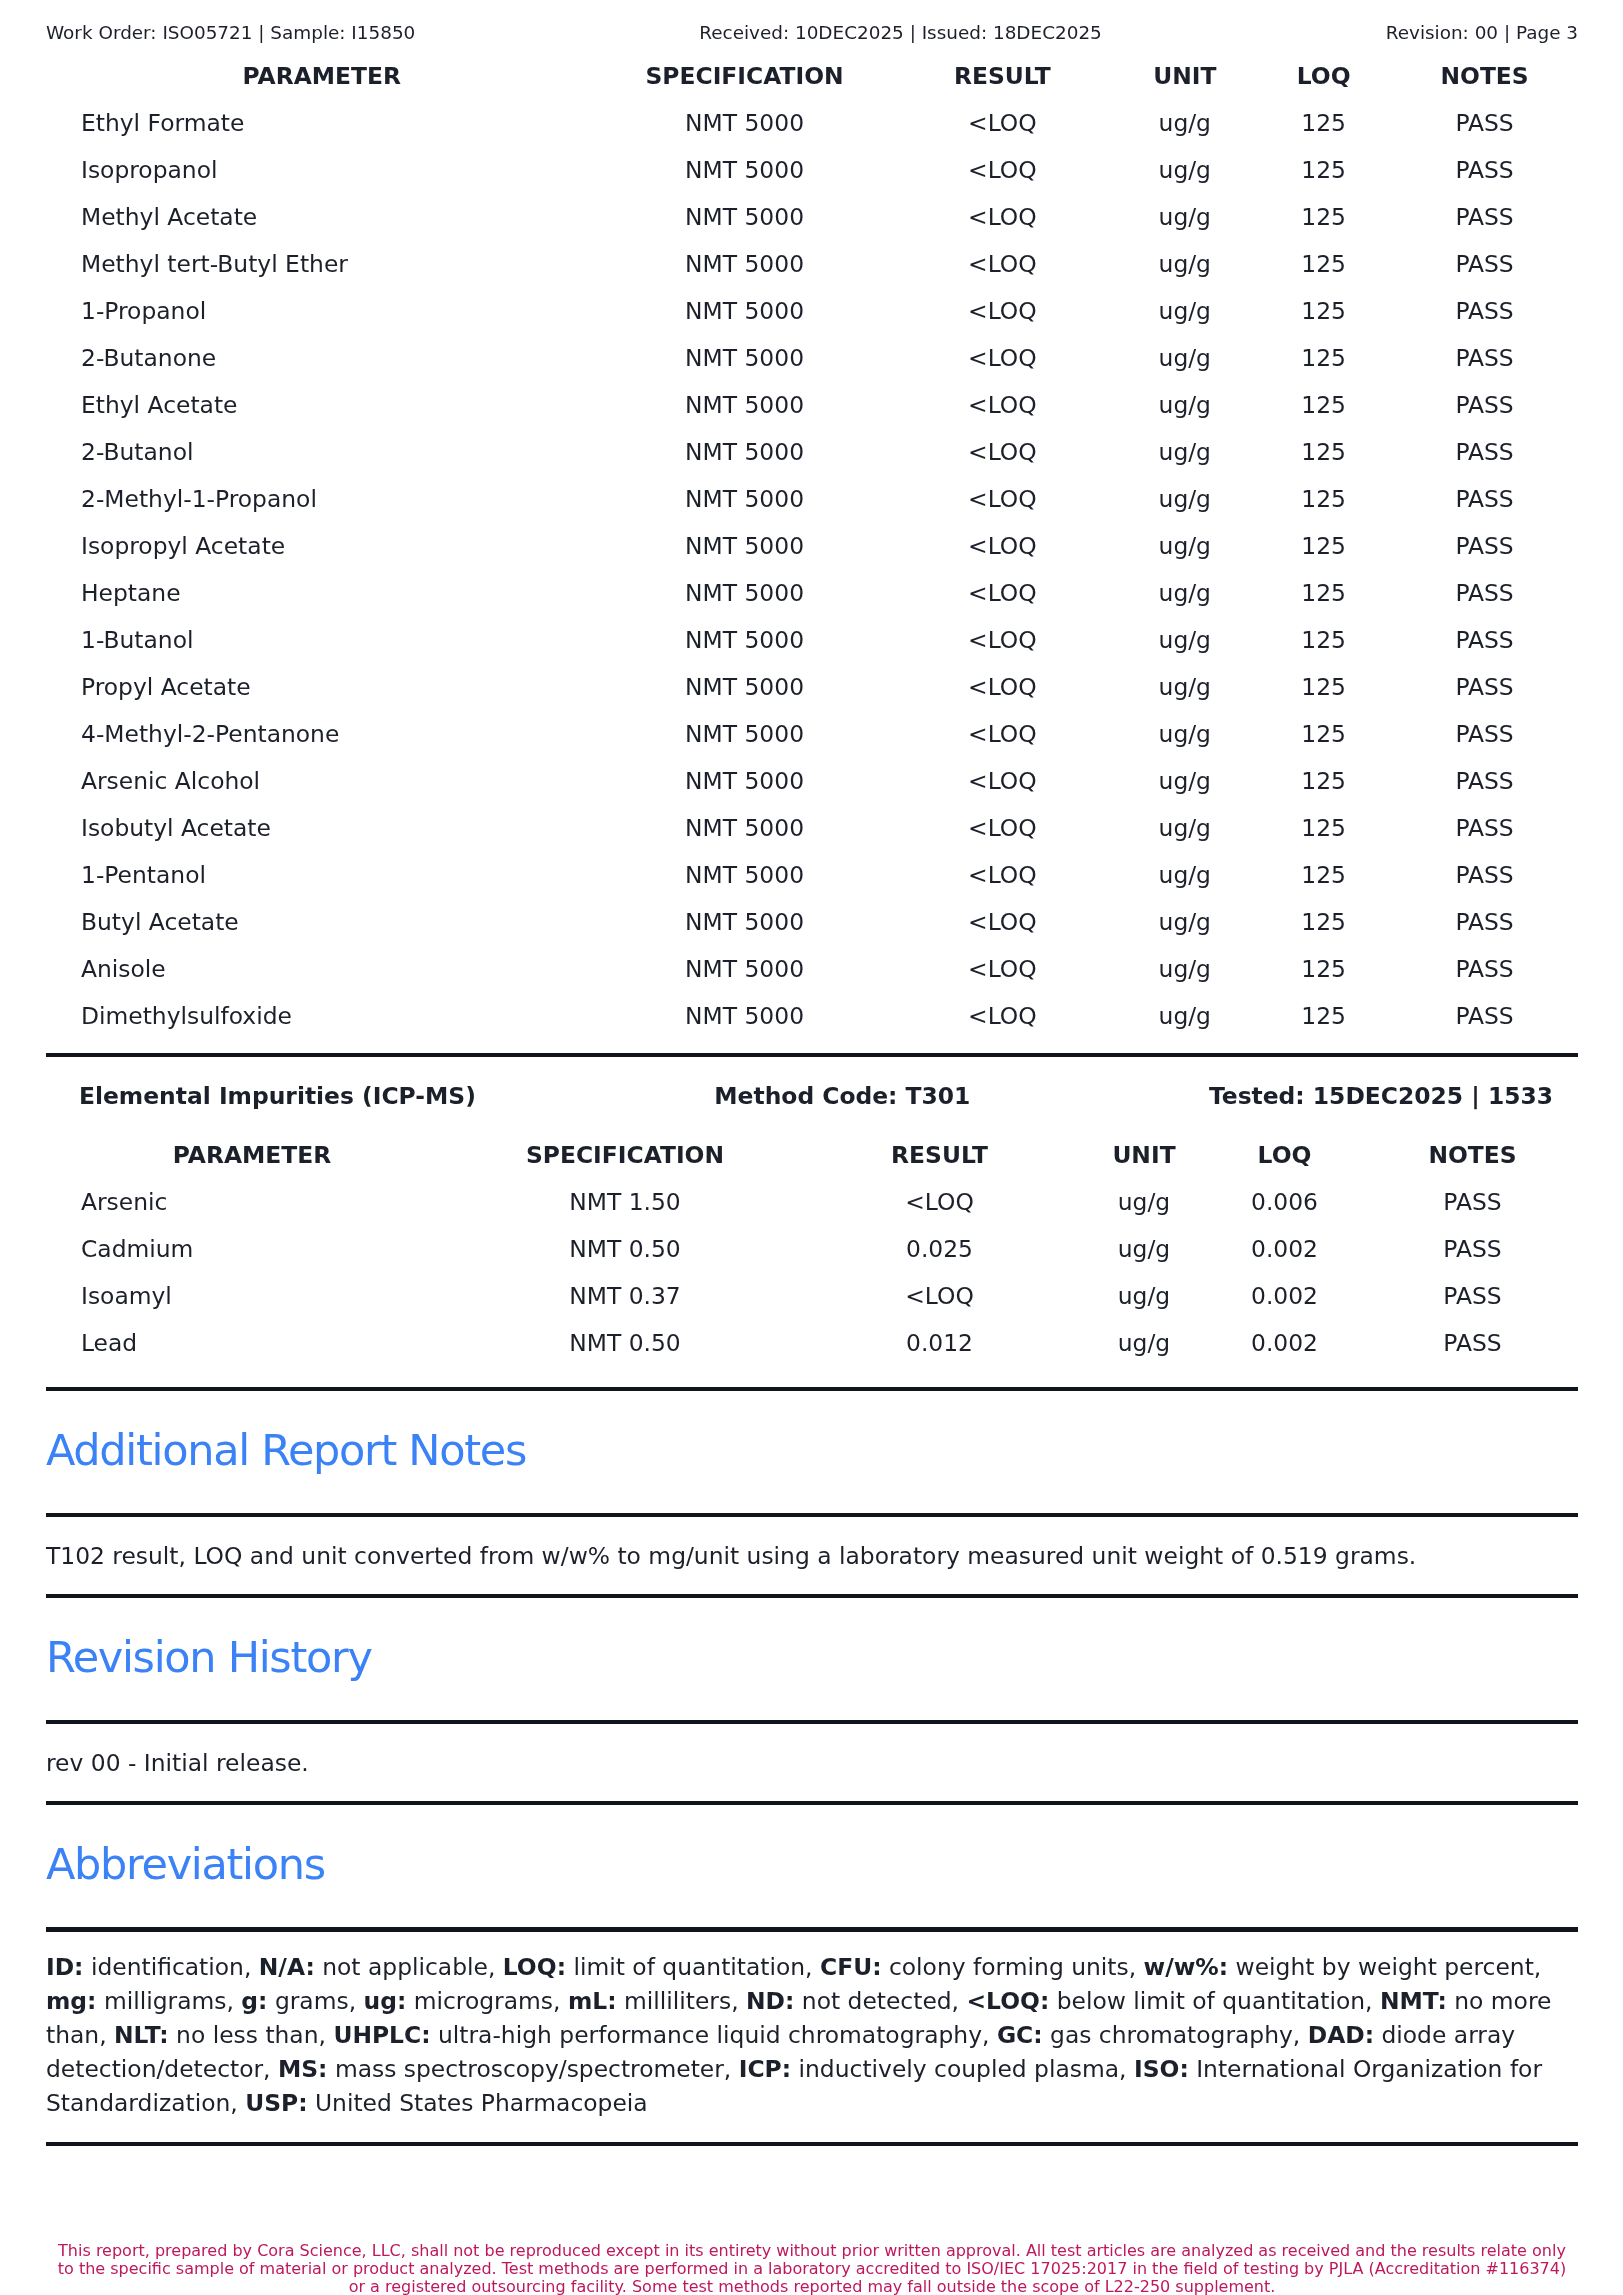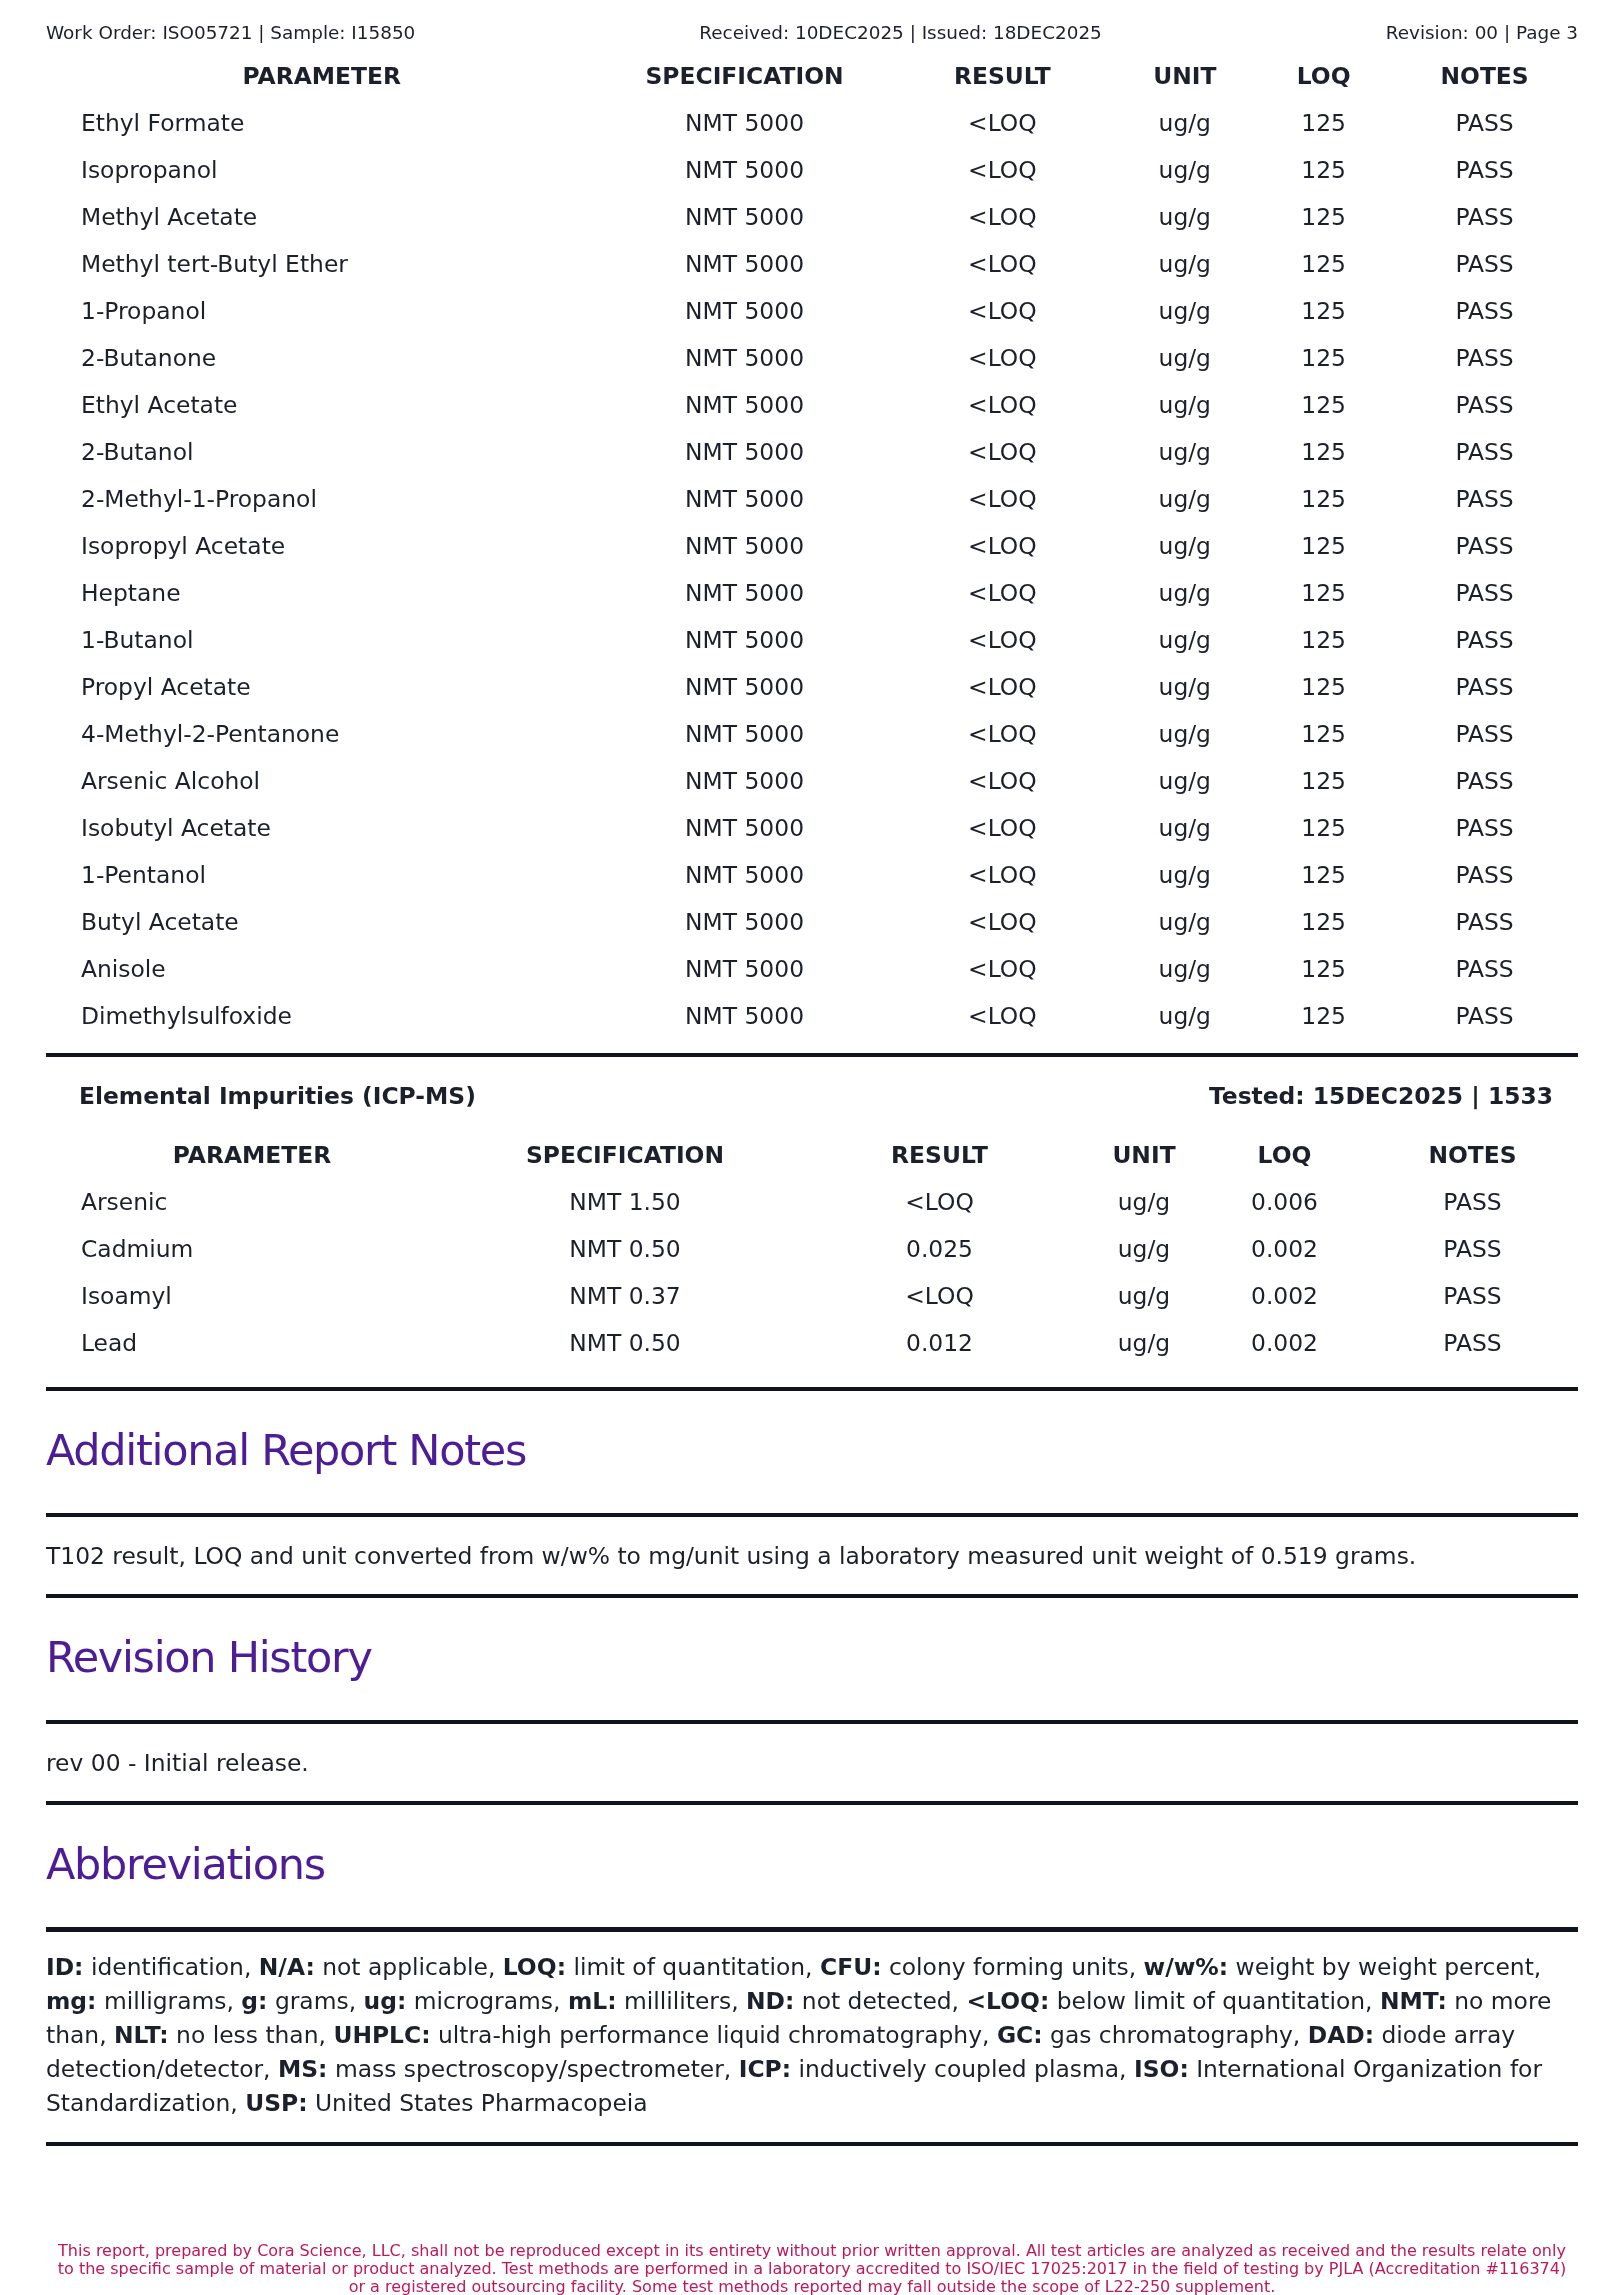--- a/index.html
+++ b/index.html
@@ -48,21 +48,21 @@
   .rule.after-abbr{margin-top:22px;}
 
   
   .sect-head{display:flex;justify-content:space-between;align-items:baseline;
     margin-top:25px;font-size:23.4px;font-weight:bold;line-height:28px;
     padding:0 25px 0 33px;}
   .sect-head .mid{flex:1;text-align:center;}
   .sect-head .left,.sect-head .right{white-space:nowrap;}
 
   .h1{font-size:43px;line-height:52px;letter-spacing:-1.3px;font-weight:400;
-    margin-top:33px;color:#4c1d95;}
+    margin-top:33px;color:#3b82f6;}
   .note-text{font-size:23.4px;line-height:30px;margin-top:23.4px;}
   .abbr{font-size:23.4px;line-height:34px;margin-top:18.4px;}
   .abbr strong{font-weight:bold;}
 
   .footer{margin-top:96px;text-align:center;font-size:16px;line-height:18px;color:#be185d;}
 </style>
 </head>
 <body>
 
 <div class="page">
@@ -243,20 +243,21 @@
           <div class="c c4">125</div>
           <div class="c c5">PASS</div>
         </div>
       </div>
   </div>
 
   <div class="rule after-table1"></div>
 
   <div class="sect-head">
     <div class="left">Elemental Impurities (ICP-MS)</div>
+    <div class="mid">Method Code: T301</div>
     <div class="right">Tested: 15DEC2025 | 1533</div>
   </div>
 
   <div class="tbl t2">
     <div class="trow thead">
       <div class="c c0">PARAMETER</div>
       <div class="c c1">SPECIFICATION</div>
       <div class="c c2">RESULT</div>
       <div class="c c3">UNIT</div>
       <div class="c c4">LOQ</div>

